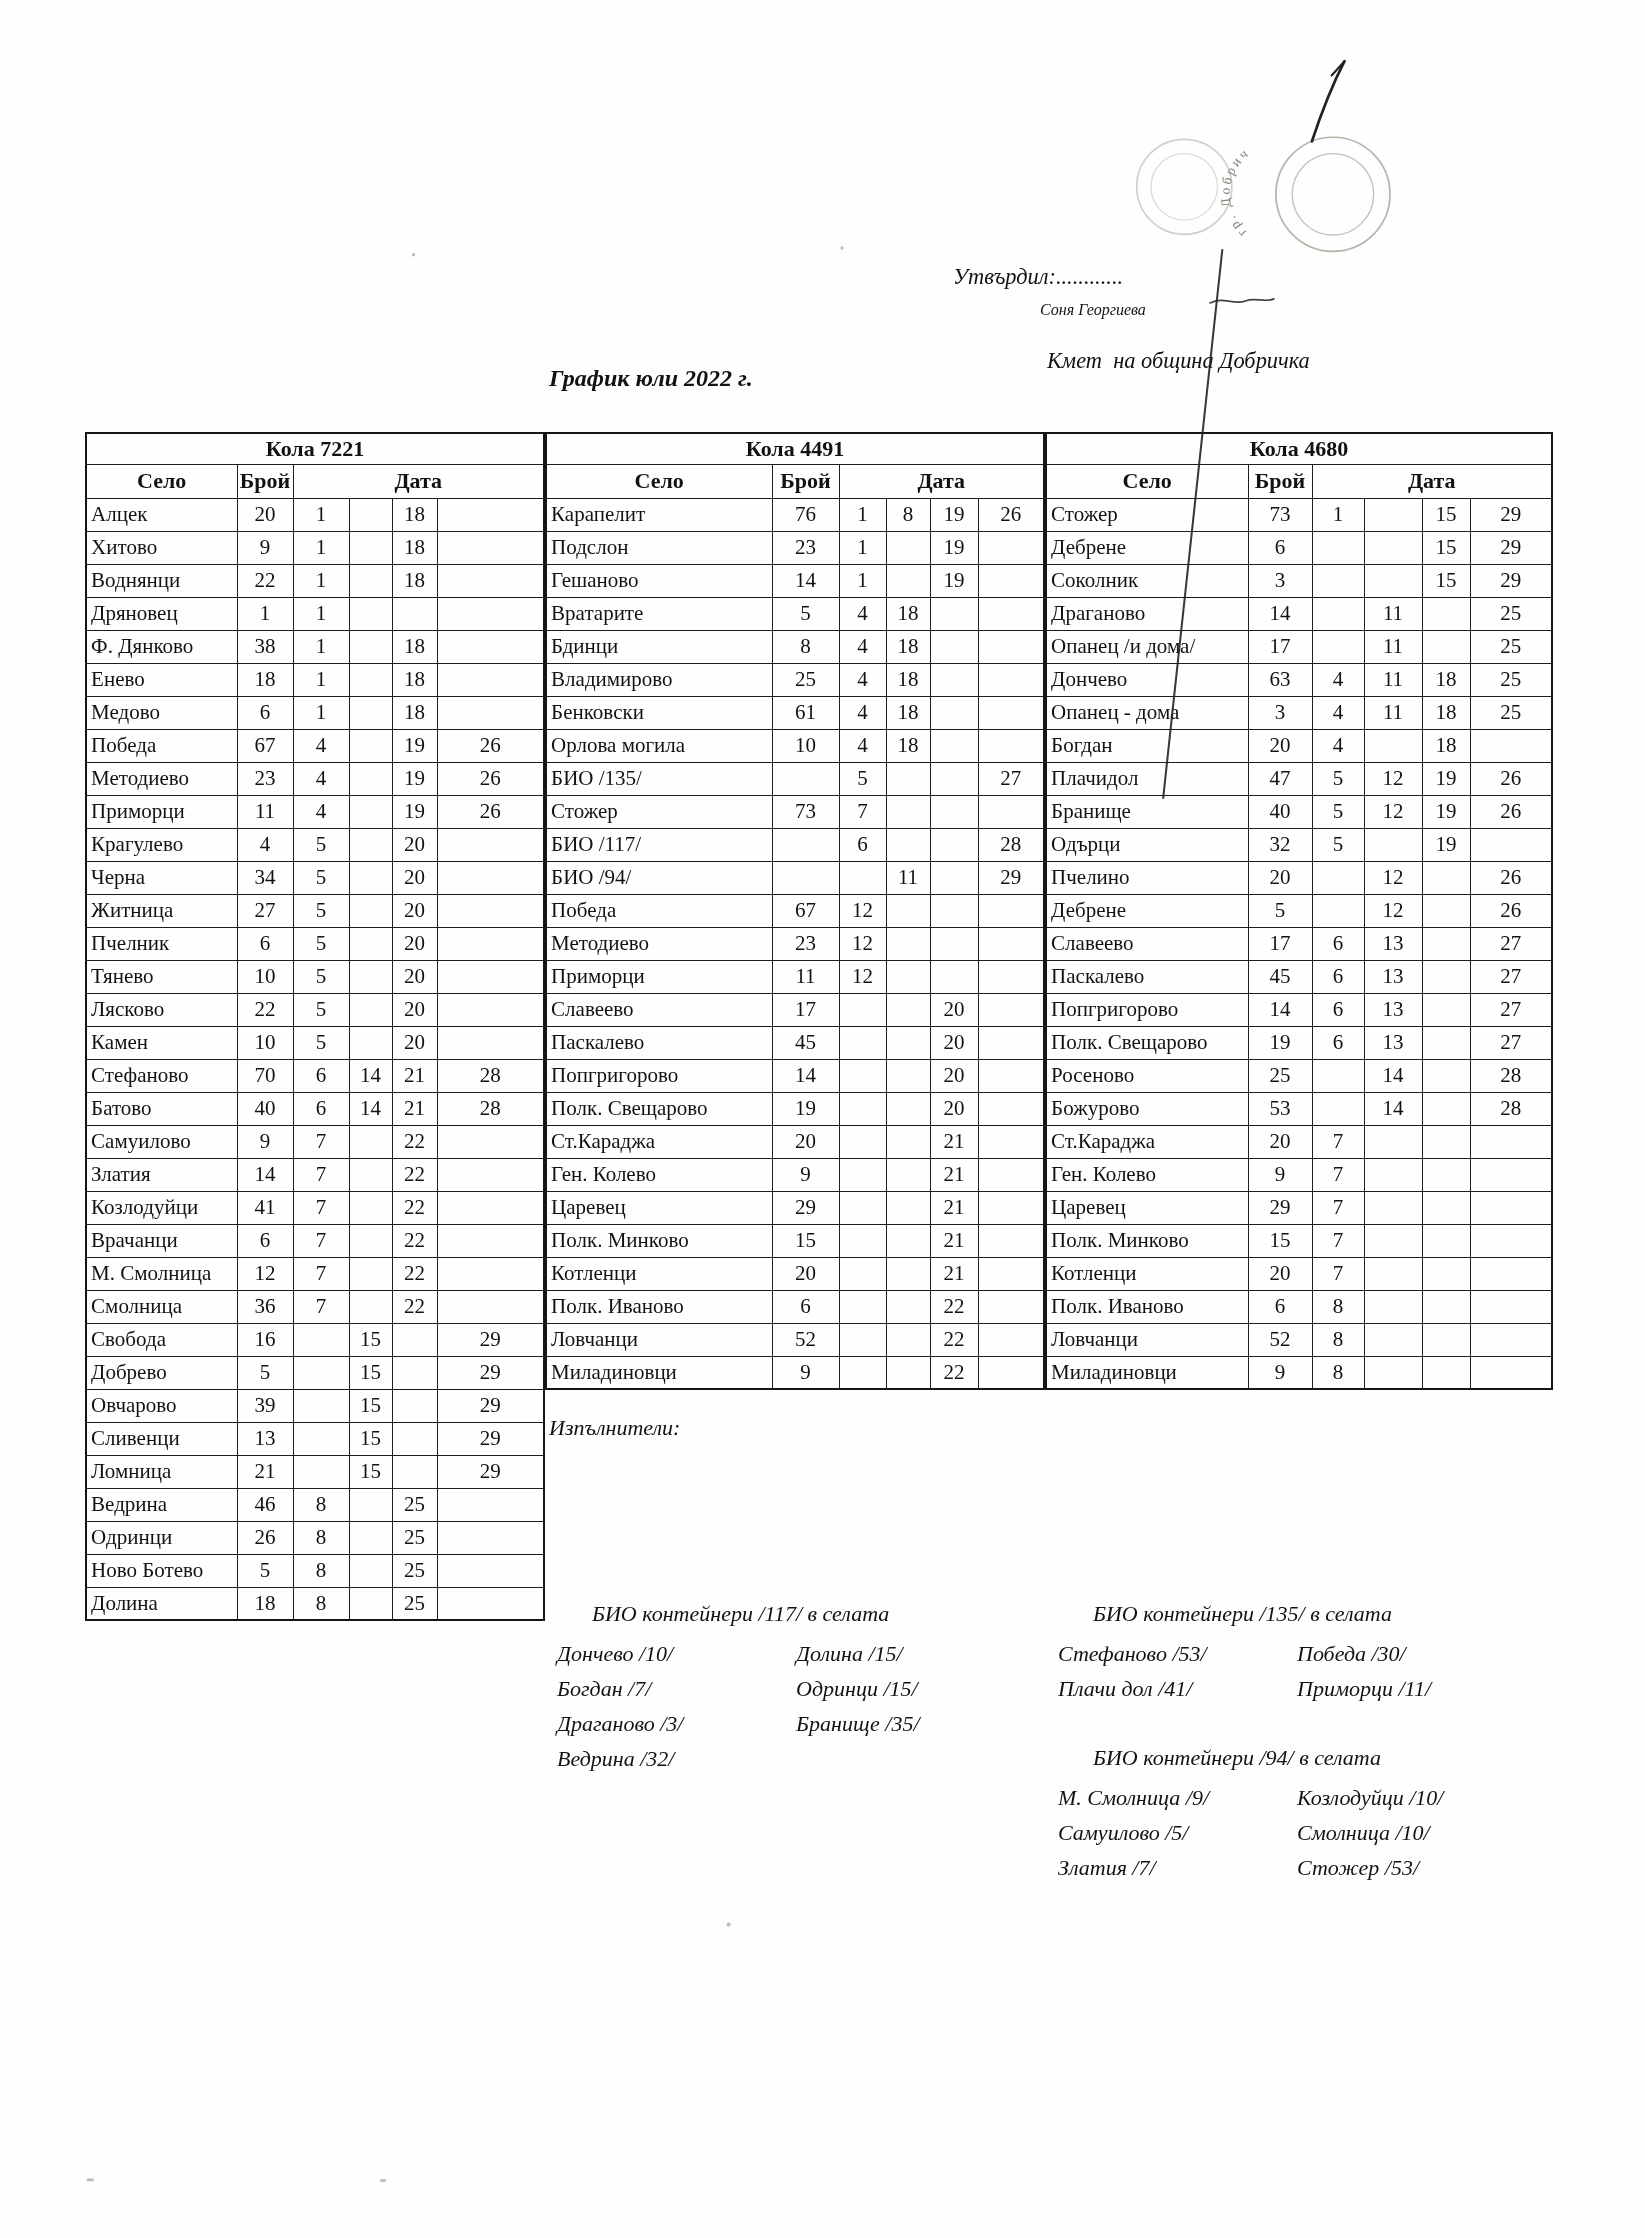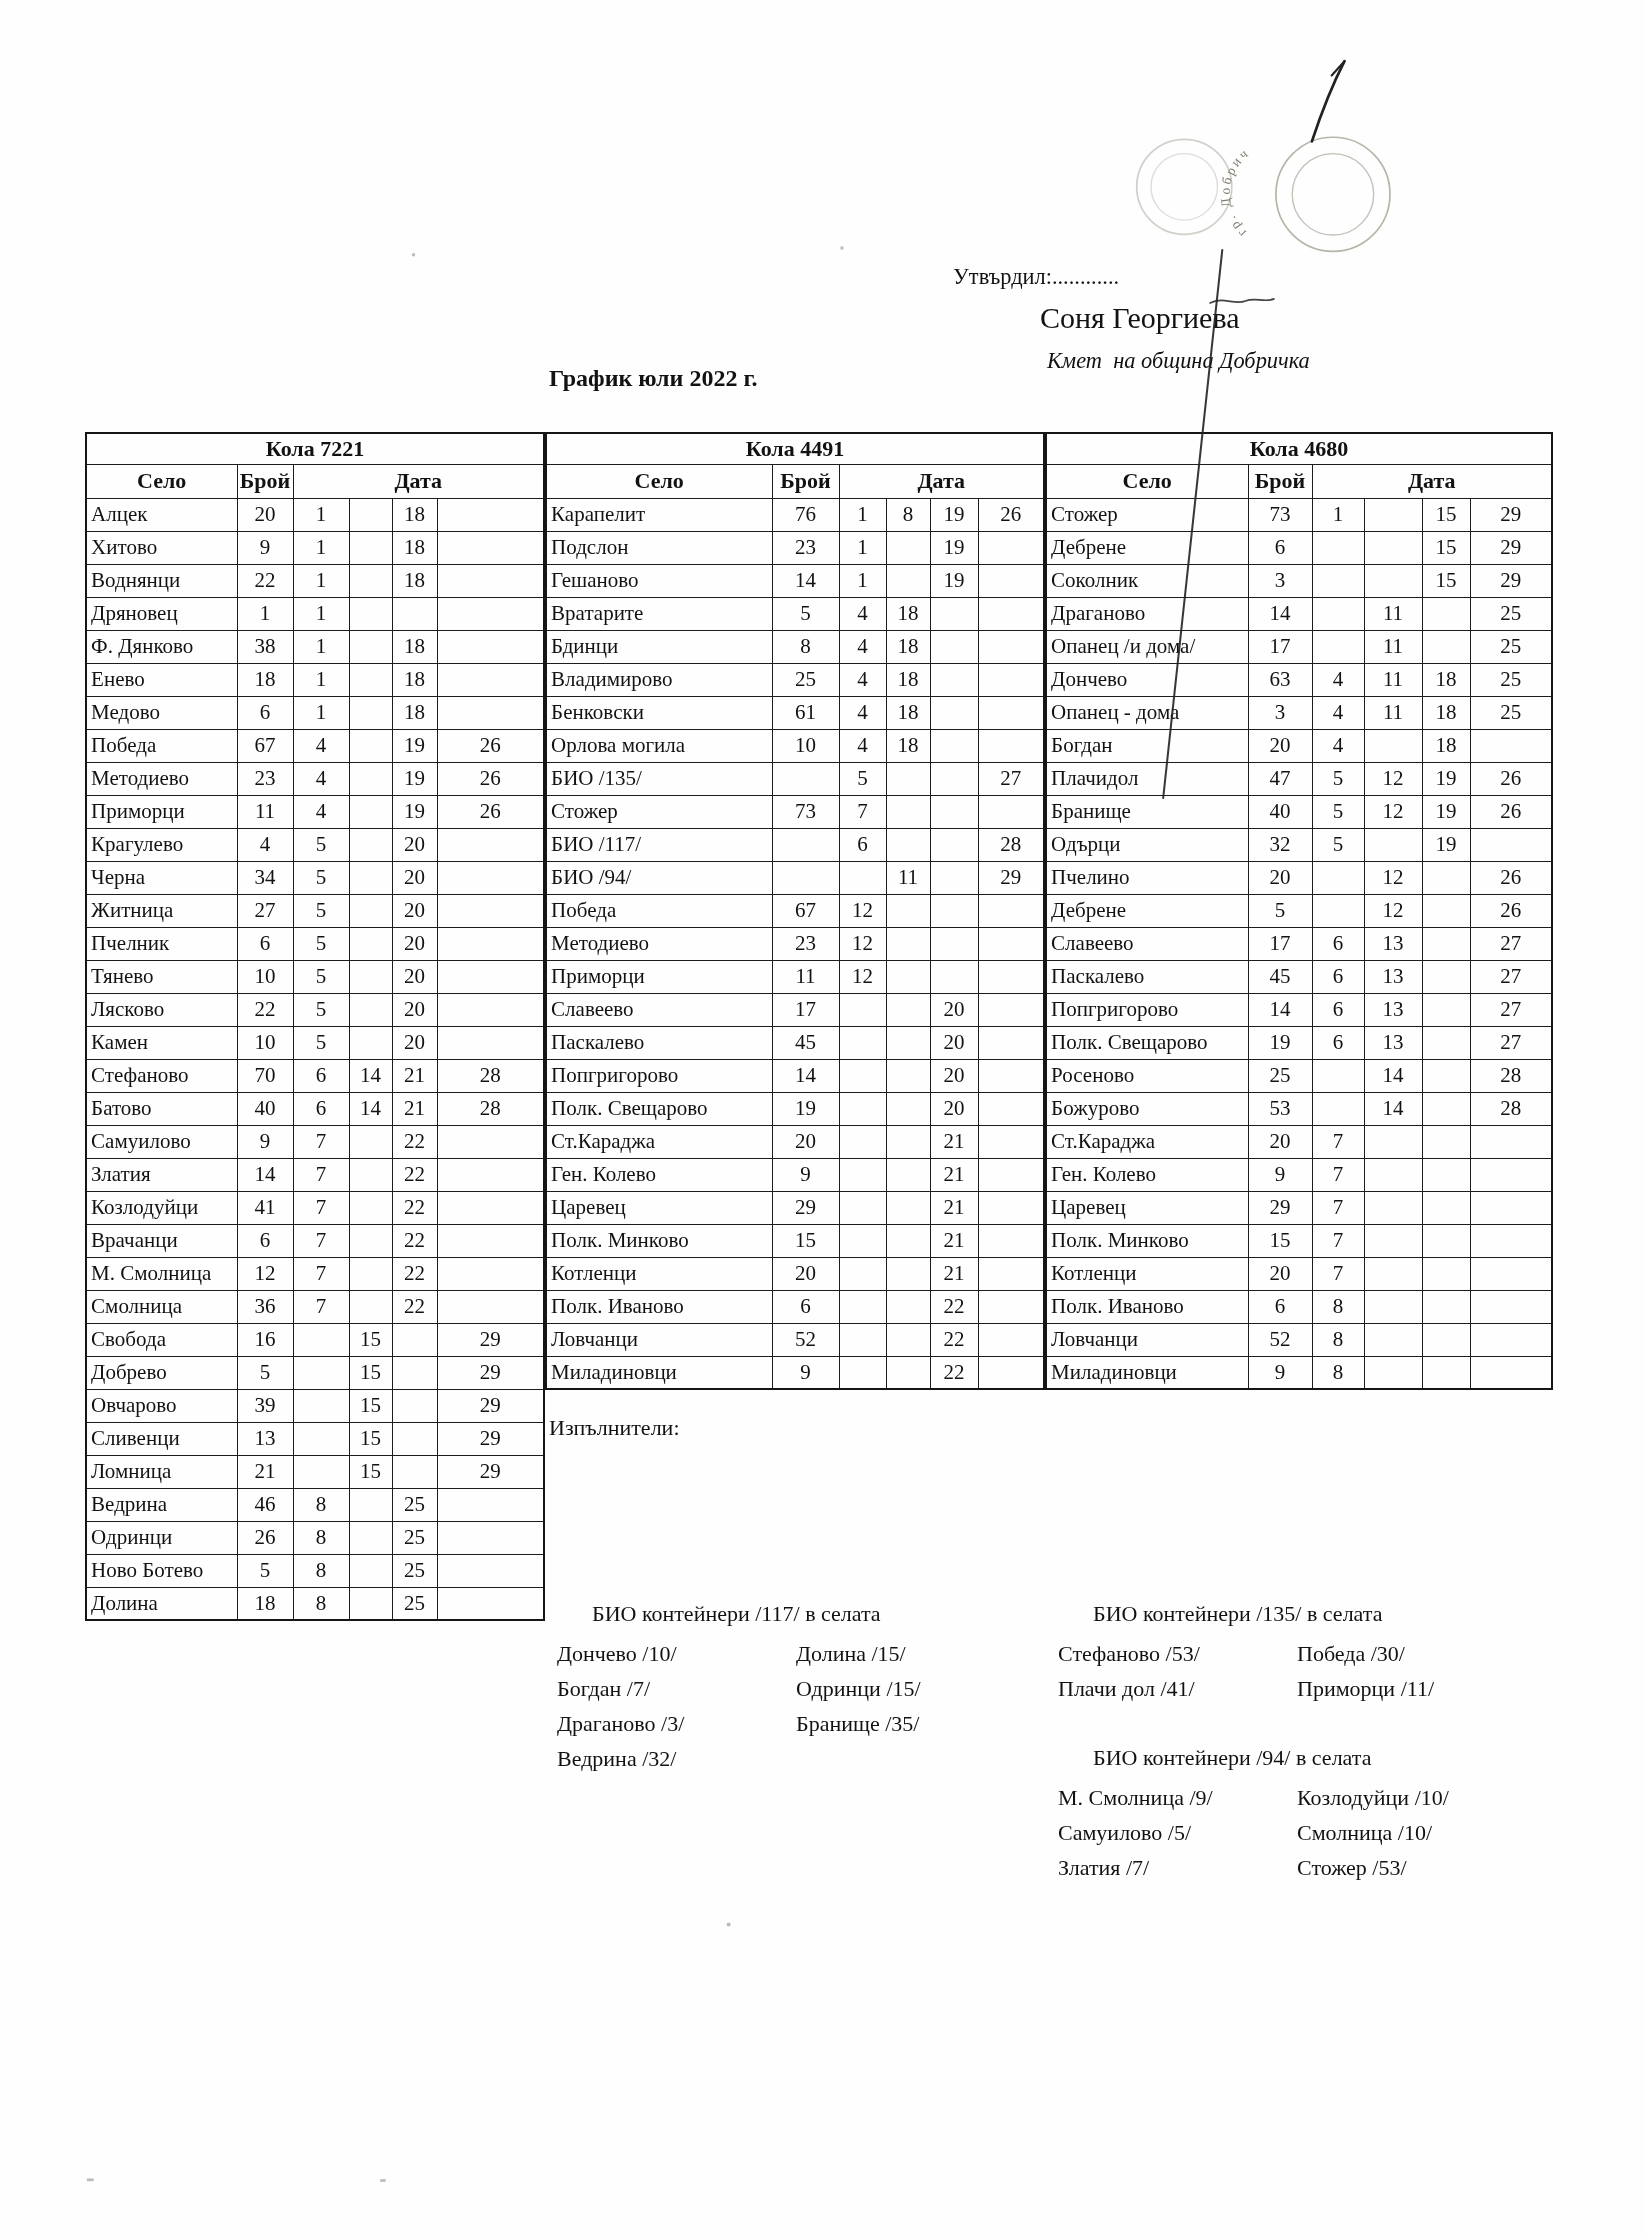--- a/index.html
+++ b/index.html
@@ -1,22 +1,22 @@
 <!DOCTYPE html>
 <html style="font-size:11px"><head>
 <meta charset="utf-8">
 <style>
   html,body{margin:0;padding:0;background:#d8d8d8;}
   .page{position:relative;width:1646px;height:2239px;background:#fefefe;
         font-family:"Liberation Serif",serif;color:#121212;overflow:hidden;}
   .overlay{position:absolute;left:0;top:0;z-index:6;pointer-events:none;}
-  .abs{position:absolute;z-index:3;}
+  .abs{position:absolute;z-index:3;font-style:italic;}
 
   .approval-label{left:953px;top:264px;font-size:22.4px;}
-  .approver-name{left:1040px;top:301px;font-size:30px;}
+  .approver-name{left:1040px;top:301px;font-size:16px;}
   .approver-role{left:1047px;top:348px;font-size:22.4px;font-style:italic;white-space:pre;}
   .doc-title{left:549px;top:365px;font-size:24px;font-weight:bold;}
 
   .tables{position:absolute;left:85px;top:432px;display:flex;align-items:flex-start;z-index:2;}
   table.sched{border-collapse:collapse;table-layout:fixed;margin:0;border:2px solid #161616;}
   .sched th,.sched td{border:1.4px solid #1d1d1d;box-sizing:border-box;white-space:nowrap;
                       overflow:hidden;font-weight:normal;}
   .sched td{height:33px;font-size:21px;padding:0 4.1px;}
   .sched td.num{text-align:center;padding:0 1.4px;}
   tr.car-row th{height:31px;font-size:22px;font-weight:bold;text-align:center;}

